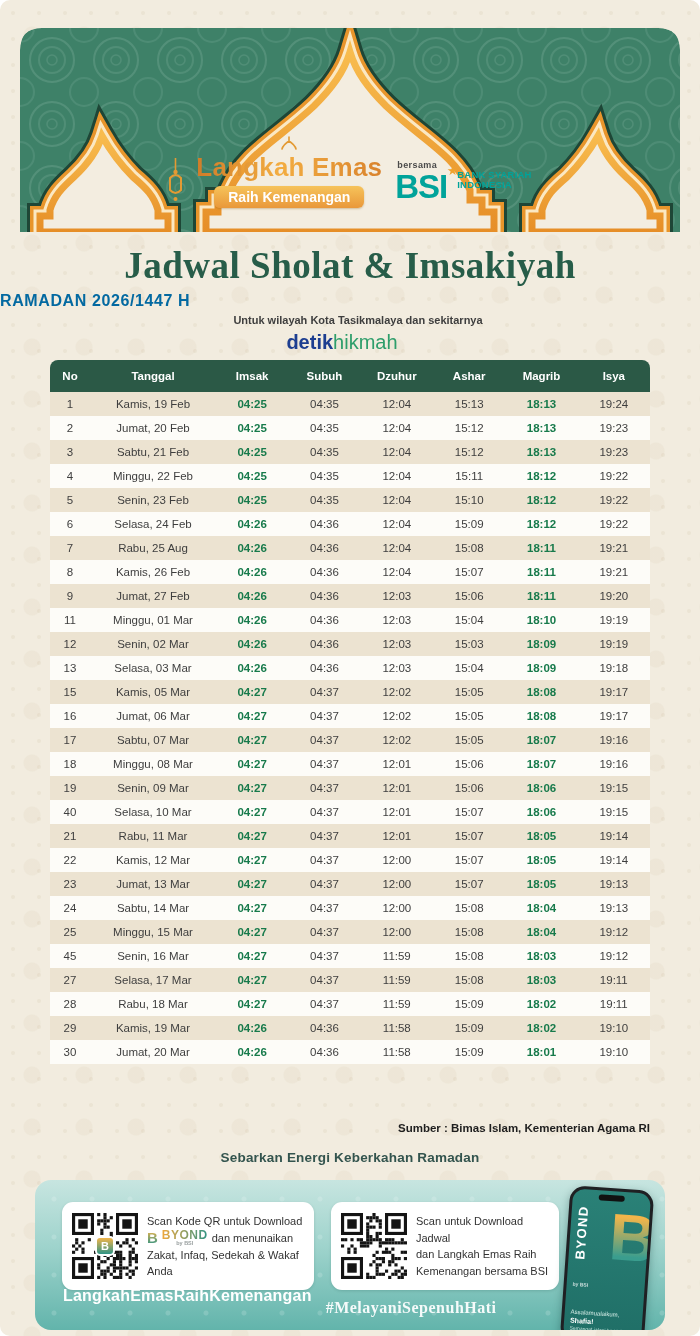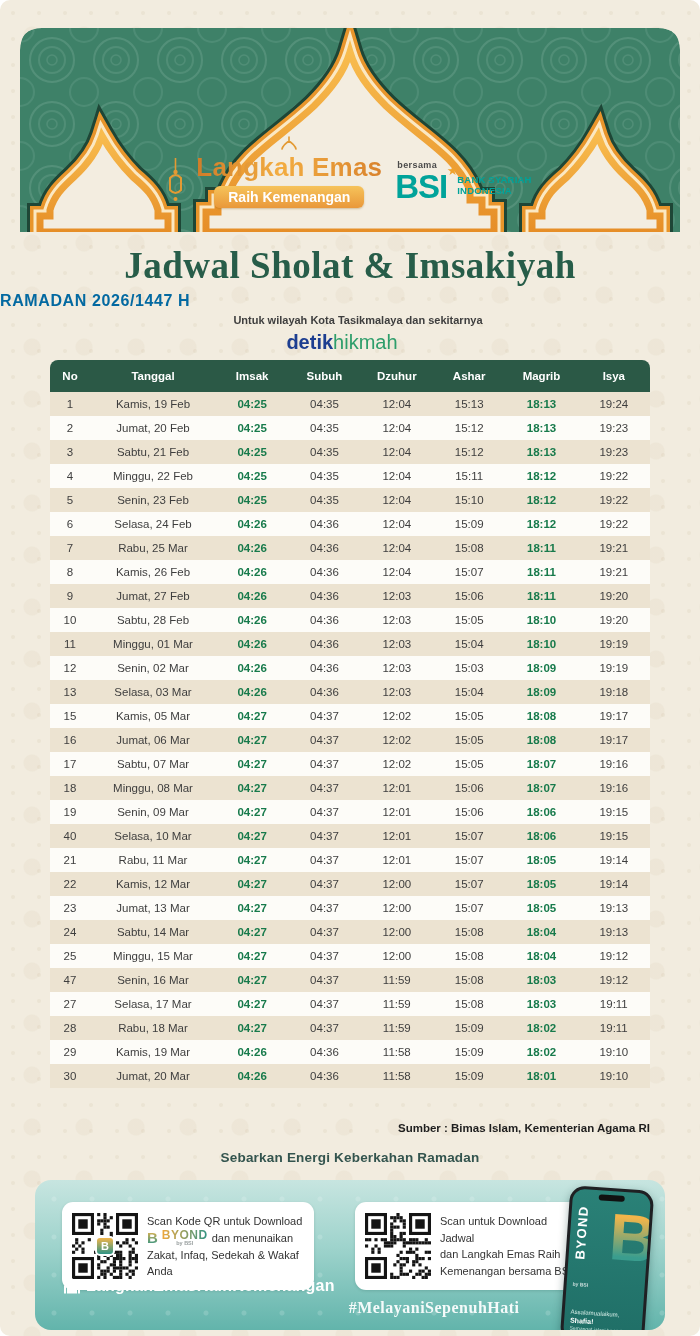--- a/index.html
+++ b/index.html
@@ -18,21 +18,21 @@
   .logo-row { position:absolute; left:0; right:0; top:152px; display:flex; justify-content:center; align-items:center; gap:13px; }
   .lantern { width:15px; height:48px; flex:0 0 auto; margin-top:4px; }
   .le-block { position:relative; text-align:center; }
   .finial { position:absolute; left:50%; top:-16px; transform:translateX(-50%); width:18px; height:14px; }
   .le-title { font-size:26px; font-weight:800; letter-spacing:.2px; color:#d9832d;
     background:linear-gradient(90deg,#cf7c28,#f3ad41 45%,#d9832d); -webkit-background-clip:text; background-clip:text; -webkit-text-fill-color:transparent; }
   .le-badge { display:inline-block; margin-top:3px; padding:3px 14px; border-radius:6px; font-size:14px; font-weight:700; color:#ffffff;
     background:linear-gradient(180deg,#f6c35a,#e9983a); box-shadow:0 1px 2px rgba(150,100,20,.35); }
   .bsi-block { display:flex; flex-direction:column; align-items:flex-start; padding-top:2px; }
   .bersama { font-size:9px; font-weight:700; color:#4a4a4a; letter-spacing:.4px; margin-left:2px; }
-  .bsi-row { display:flex; align-items:center; }
+  .bsi-row { display:flex; }
   .bsi-word { position:relative; font-size:33px; font-weight:800; letter-spacing:-1px; color:#00a39a; line-height:1; }
   .bsi-star { position:absolute; top:-6px; right:-10px; color:#f0a22e; font-size:13px; }
   .bsi-sub { margin-left:10px; font-size:9.5px; font-weight:700; color:#00a39a; line-height:1.15; letter-spacing:.2px; }
 
   
   .title { position:absolute; left:0; right:0; top:244px; text-align:center;
     font-family:"Liberation Serif","DejaVu Serif",serif; font-size:37px; font-weight:700; color:#275d49; letter-spacing:.5px; }
   .subtitle { position:absolute; left:0; right:0; top:292px; text-align:left; font-size:16px; font-weight:800; color:#0369a1; letter-spacing:.6px; }
   .region { position:absolute; left:16px; right:0; top:314px; text-align:center; font-size:11px; font-weight:600; color:#3e3e3e; }
   .brand { position:absolute; left:0; right:16px; top:331px; text-align:center; font-size:20px; }
@@ -53,21 +53,21 @@
   .source { position:absolute; right:50px; top:1122px; font-size:11.5px; font-weight:600; color:#1e1e1e; }
   .tagline { position:absolute; left:0; right:0; top:1150px; text-align:center; font-size:13.5px; font-weight:700; color:#33544e; letter-spacing:.2px; }
 
   
   .band { position:absolute; left:35px; top:1180px; width:630px; height:150px; border-radius:16px; overflow:hidden;
     background:linear-gradient(180deg,#c7e5e0 0%,#9ed3cc 45%,#62b4ab 100%); }
   .band::before { content:""; position:absolute; inset:0;
     background-image:radial-gradient(circle, rgba(255,255,255,.16) 0 2px, transparent 3px); background-size:38px 38px; }
   .card { position:absolute; top:22px; height:88px; background:#ffffff; border-radius:11px; display:flex; align-items:center; gap:9px; padding:10px; box-shadow:0 1px 3px rgba(20,70,60,.18); }
   .card1 { left:27px; width:252px; }
-  .card2 { left:296px; width:228px;margin-left:24px; }
+  .card2 { left:296px; width:228px; }
   .qr-box { position:relative; width:66px; height:66px; flex:0 0 auto; }
   .qr-box svg { width:66px; height:66px; display:block; }
   .qr-logo { position:absolute; left:23px; top:23px; width:20px; height:20px; border-radius:5px; border:2px solid #fff;
     background:linear-gradient(180deg,#f2b54a,#2f9486); color:#fff; font-size:11px; font-weight:800; display:flex; align-items:center; justify-content:center; }
   .card-text { font-size:11px; color:#333; line-height:1.5; }
   .card-line2 { display:flex; align-items:center; gap:4px; }
   .byond-b { font-size:15px; font-weight:900; line-height:1;
     background:linear-gradient(180deg,#f2b54a,#2f9486); -webkit-background-clip:text; background-clip:text; -webkit-text-fill-color:transparent; }
   .byond-stack { display:flex; flex-direction:column; align-items:center; line-height:1; }
   .byond-word { font-size:12px; font-weight:900; letter-spacing:.5px;
@@ -84,21 +84,21 @@
     background:linear-gradient(180deg,#f2b54a 20%,#3a9d8e 80%); -webkit-background-clip:text; background-clip:text; -webkit-text-fill-color:transparent; }
   .phone-byond { position:absolute; left:4px; top:16px; writing-mode:vertical-rl; transform:rotate(180deg);
     color:#fff; font-size:13px; font-weight:900; letter-spacing:1.5px; }
   .phone-bybsi { position:absolute; left:6px; top:92px; font-size:5px; color:rgba(255,255,255,.75); font-weight:700; }
   .phone-greet { position:absolute; left:6px; bottom:7px; line-height:1.35; }
   .pg1 { font-size:6px; color:#d8efe9; }
   .pg2 { font-size:7px; color:#ffffff; font-weight:800; }
   .pg3 { font-size:5px; color:#bfe3db; }
 
   .hashtags { position:absolute; left:28px; bottom:13px; display:flex; align-items:center; gap:14px; }
-  .hash1-wrap { display:flex; align-items:center; gap:5px; }
+  .hash1-wrap { display:flex; align-items:center; gap:5px;flex-direction:column; }
   .hash1 { font-size:16px; font-weight:800; color:#ffffff; letter-spacing:.2px; }
   .hash2 { font-size:16px; font-weight:700; font-family:"Liberation Serif","DejaVu Serif",serif; color:rgba(255,255,255,.93); letter-spacing:.5px;margin-top:45px; }
 </style>
 </head>
 <body>
 
 <div class="page">
 
   <svg class="arch-wrap" viewBox="0 0 660 204" aria-hidden="true">
     <defs>
@@ -243,21 +243,21 @@
           <td>Selasa, 24 Feb</td>
           <td class="t-green">04:26</td>
           <td>04:36</td>
           <td>12:04</td>
           <td>15:09</td>
           <td class="t-green">18:12</td>
           <td>19:22</td>
         </tr>
         <tr>
           <td>7</td>
-          <td>Rabu, 25 Mar</td>
+          <td>Rabu, 25 Aug</td>
           <td class="t-green">04:26</td>
           <td>04:36</td>
           <td>12:04</td>
           <td>15:08</td>
           <td class="t-green">18:11</td>
           <td>19:21</td>
         </tr>
         <tr>
           <td>8</td>
           <td>Kamis, 26 Feb</td>
@@ -272,30 +272,20 @@
           <td>9</td>
           <td>Jumat, 27 Feb</td>
           <td class="t-green">04:26</td>
           <td>04:36</td>
           <td>12:03</td>
           <td>15:06</td>
           <td class="t-green">18:11</td>
           <td>19:20</td>
         </tr>
         <tr>
-          <td>10</td>
-          <td>Sabtu, 28 Feb</td>
-          <td class="t-green">04:26</td>
-          <td>04:36</td>
-          <td>12:03</td>
-          <td>15:05</td>
-          <td class="t-green">18:10</td>
-          <td>19:20</td>
-        </tr>
-        <tr>
           <td>11</td>
           <td>Minggu, 01 Mar</td>
           <td class="t-green">04:26</td>
           <td>04:36</td>
           <td>12:03</td>
           <td>15:04</td>
           <td class="t-green">18:10</td>
           <td>19:19</td>
         </tr>
         <tr>
@@ -422,21 +412,21 @@
           <td>25</td>
           <td>Minggu, 15 Mar</td>
           <td class="t-green">04:27</td>
           <td>04:37</td>
           <td>12:00</td>
           <td>15:08</td>
           <td class="t-green">18:04</td>
           <td>19:12</td>
         </tr>
         <tr>
-          <td>47</td>
+          <td>45</td>
           <td>Senin, 16 Mar</td>
           <td class="t-green">04:27</td>
           <td>04:37</td>
           <td>11:59</td>
           <td>15:08</td>
           <td class="t-green">18:03</td>
           <td>19:12</td>
         </tr>
         <tr>
           <td>27</td>

